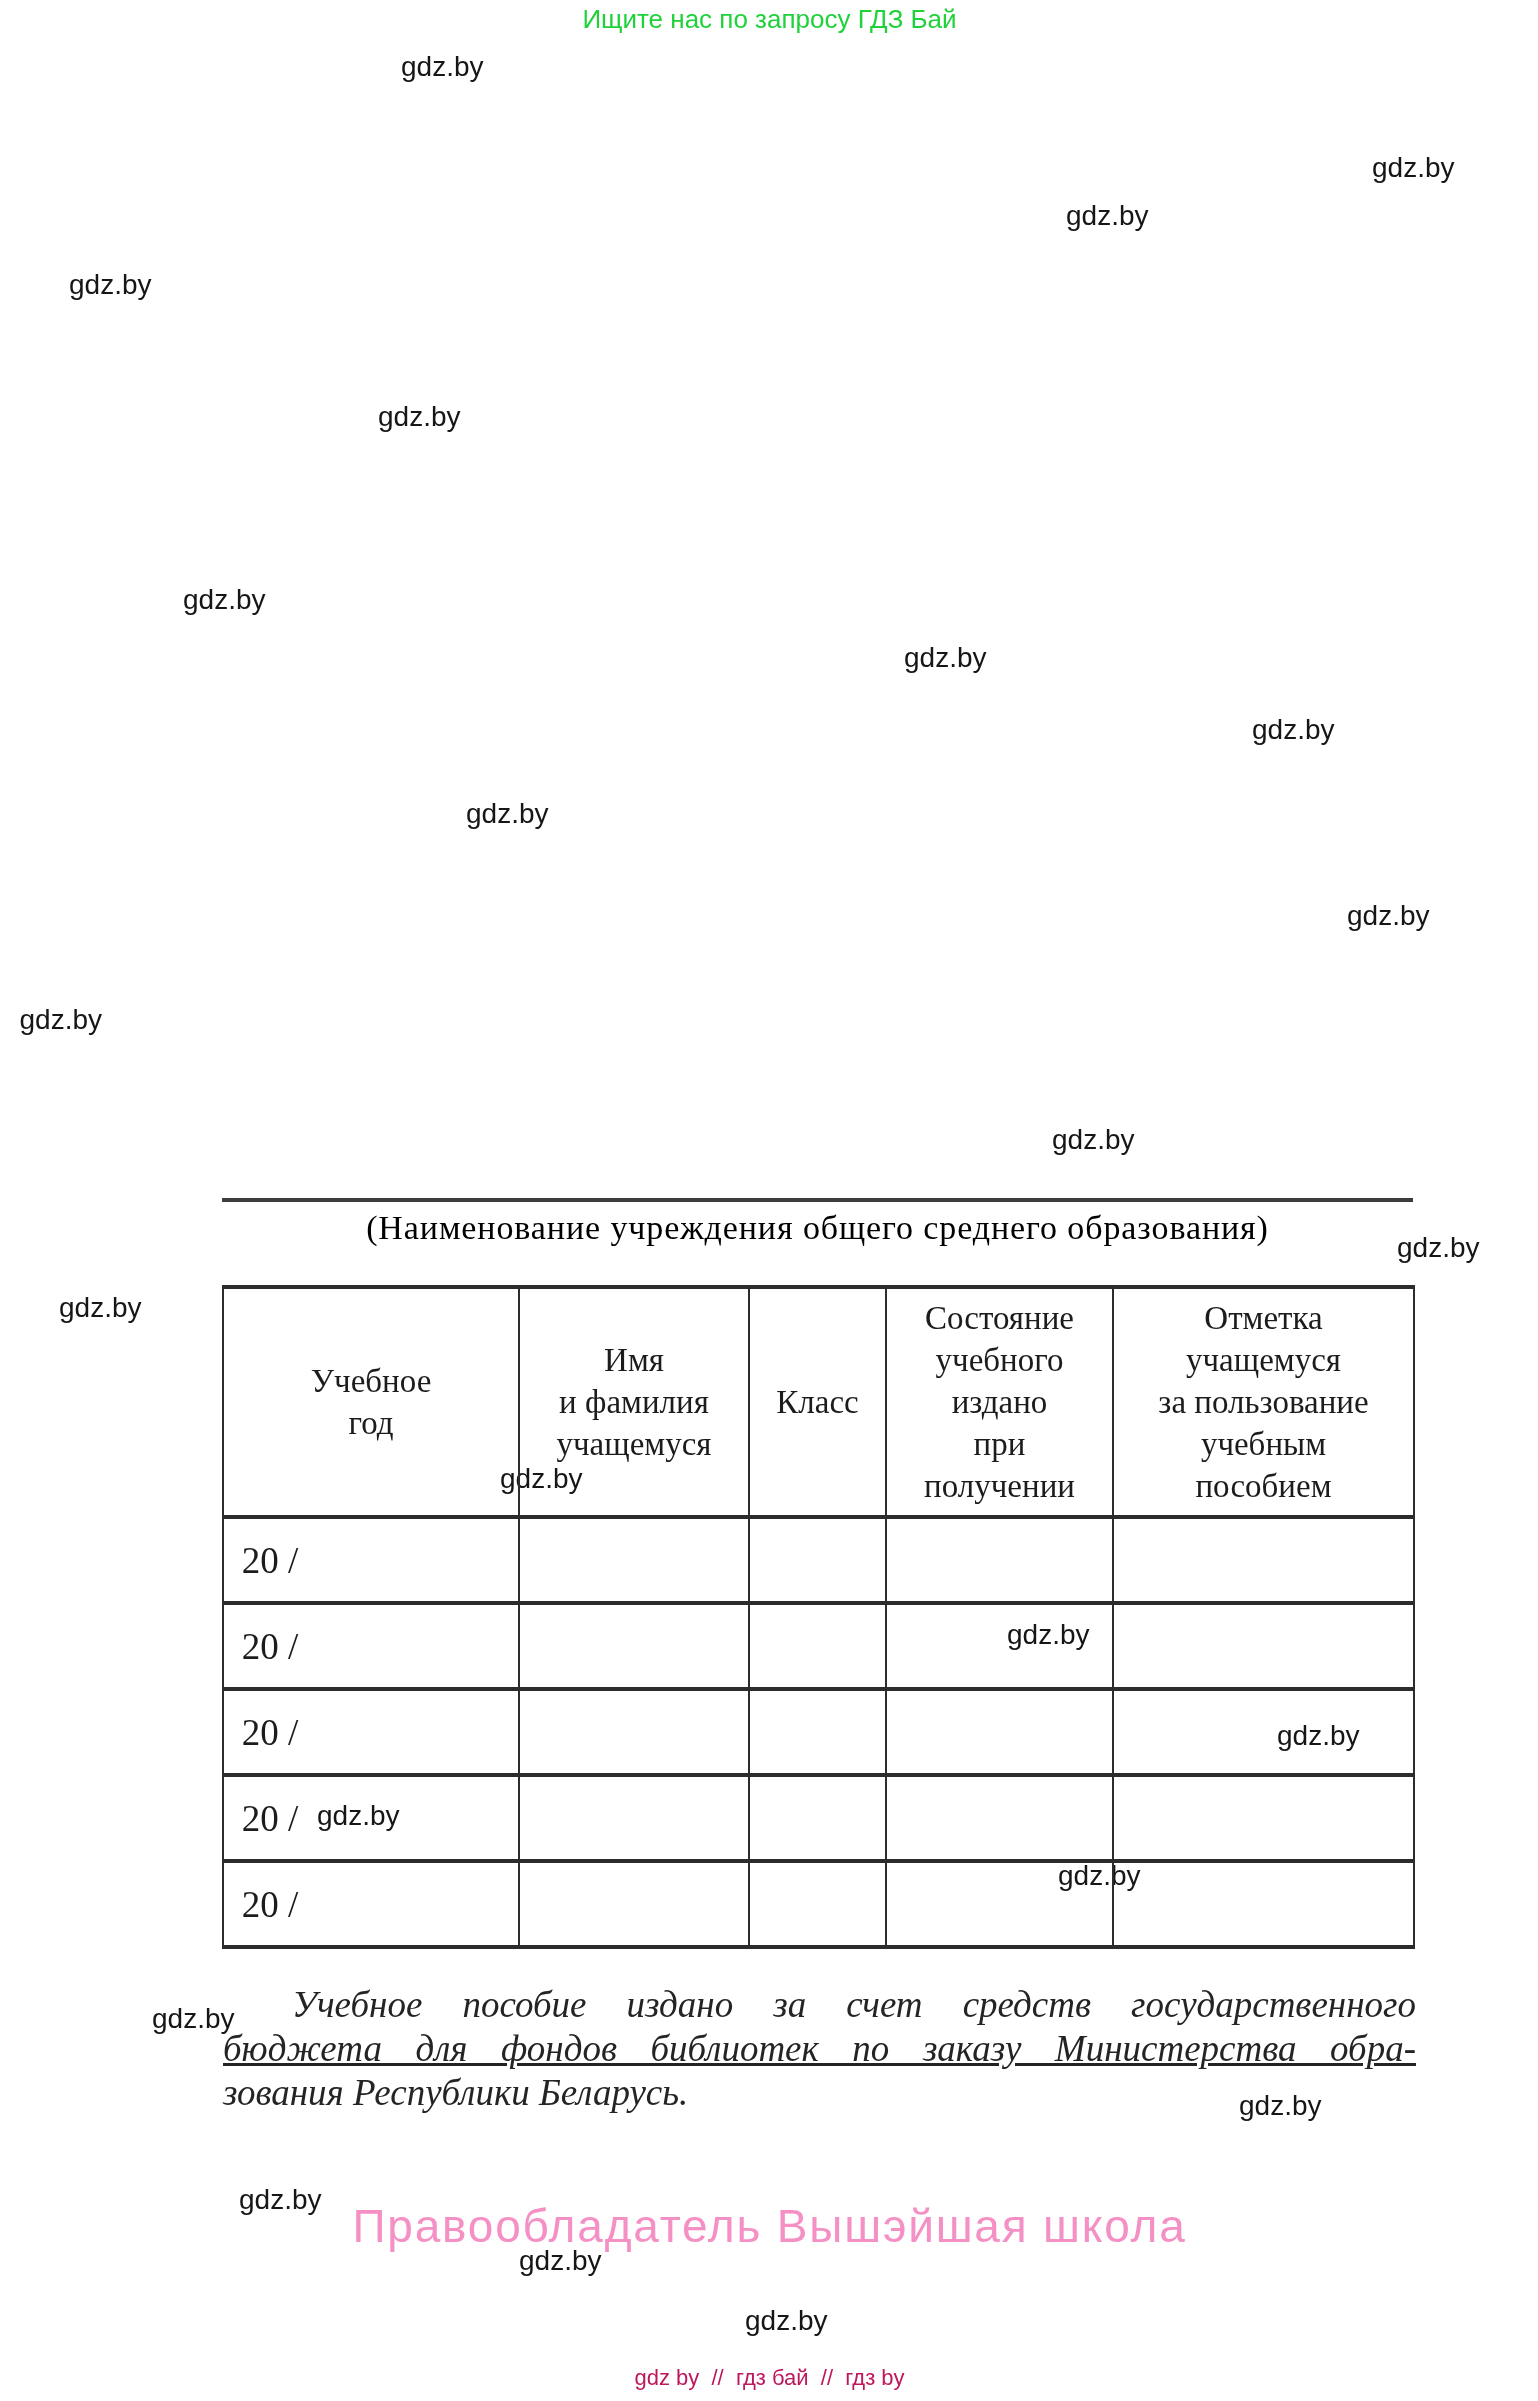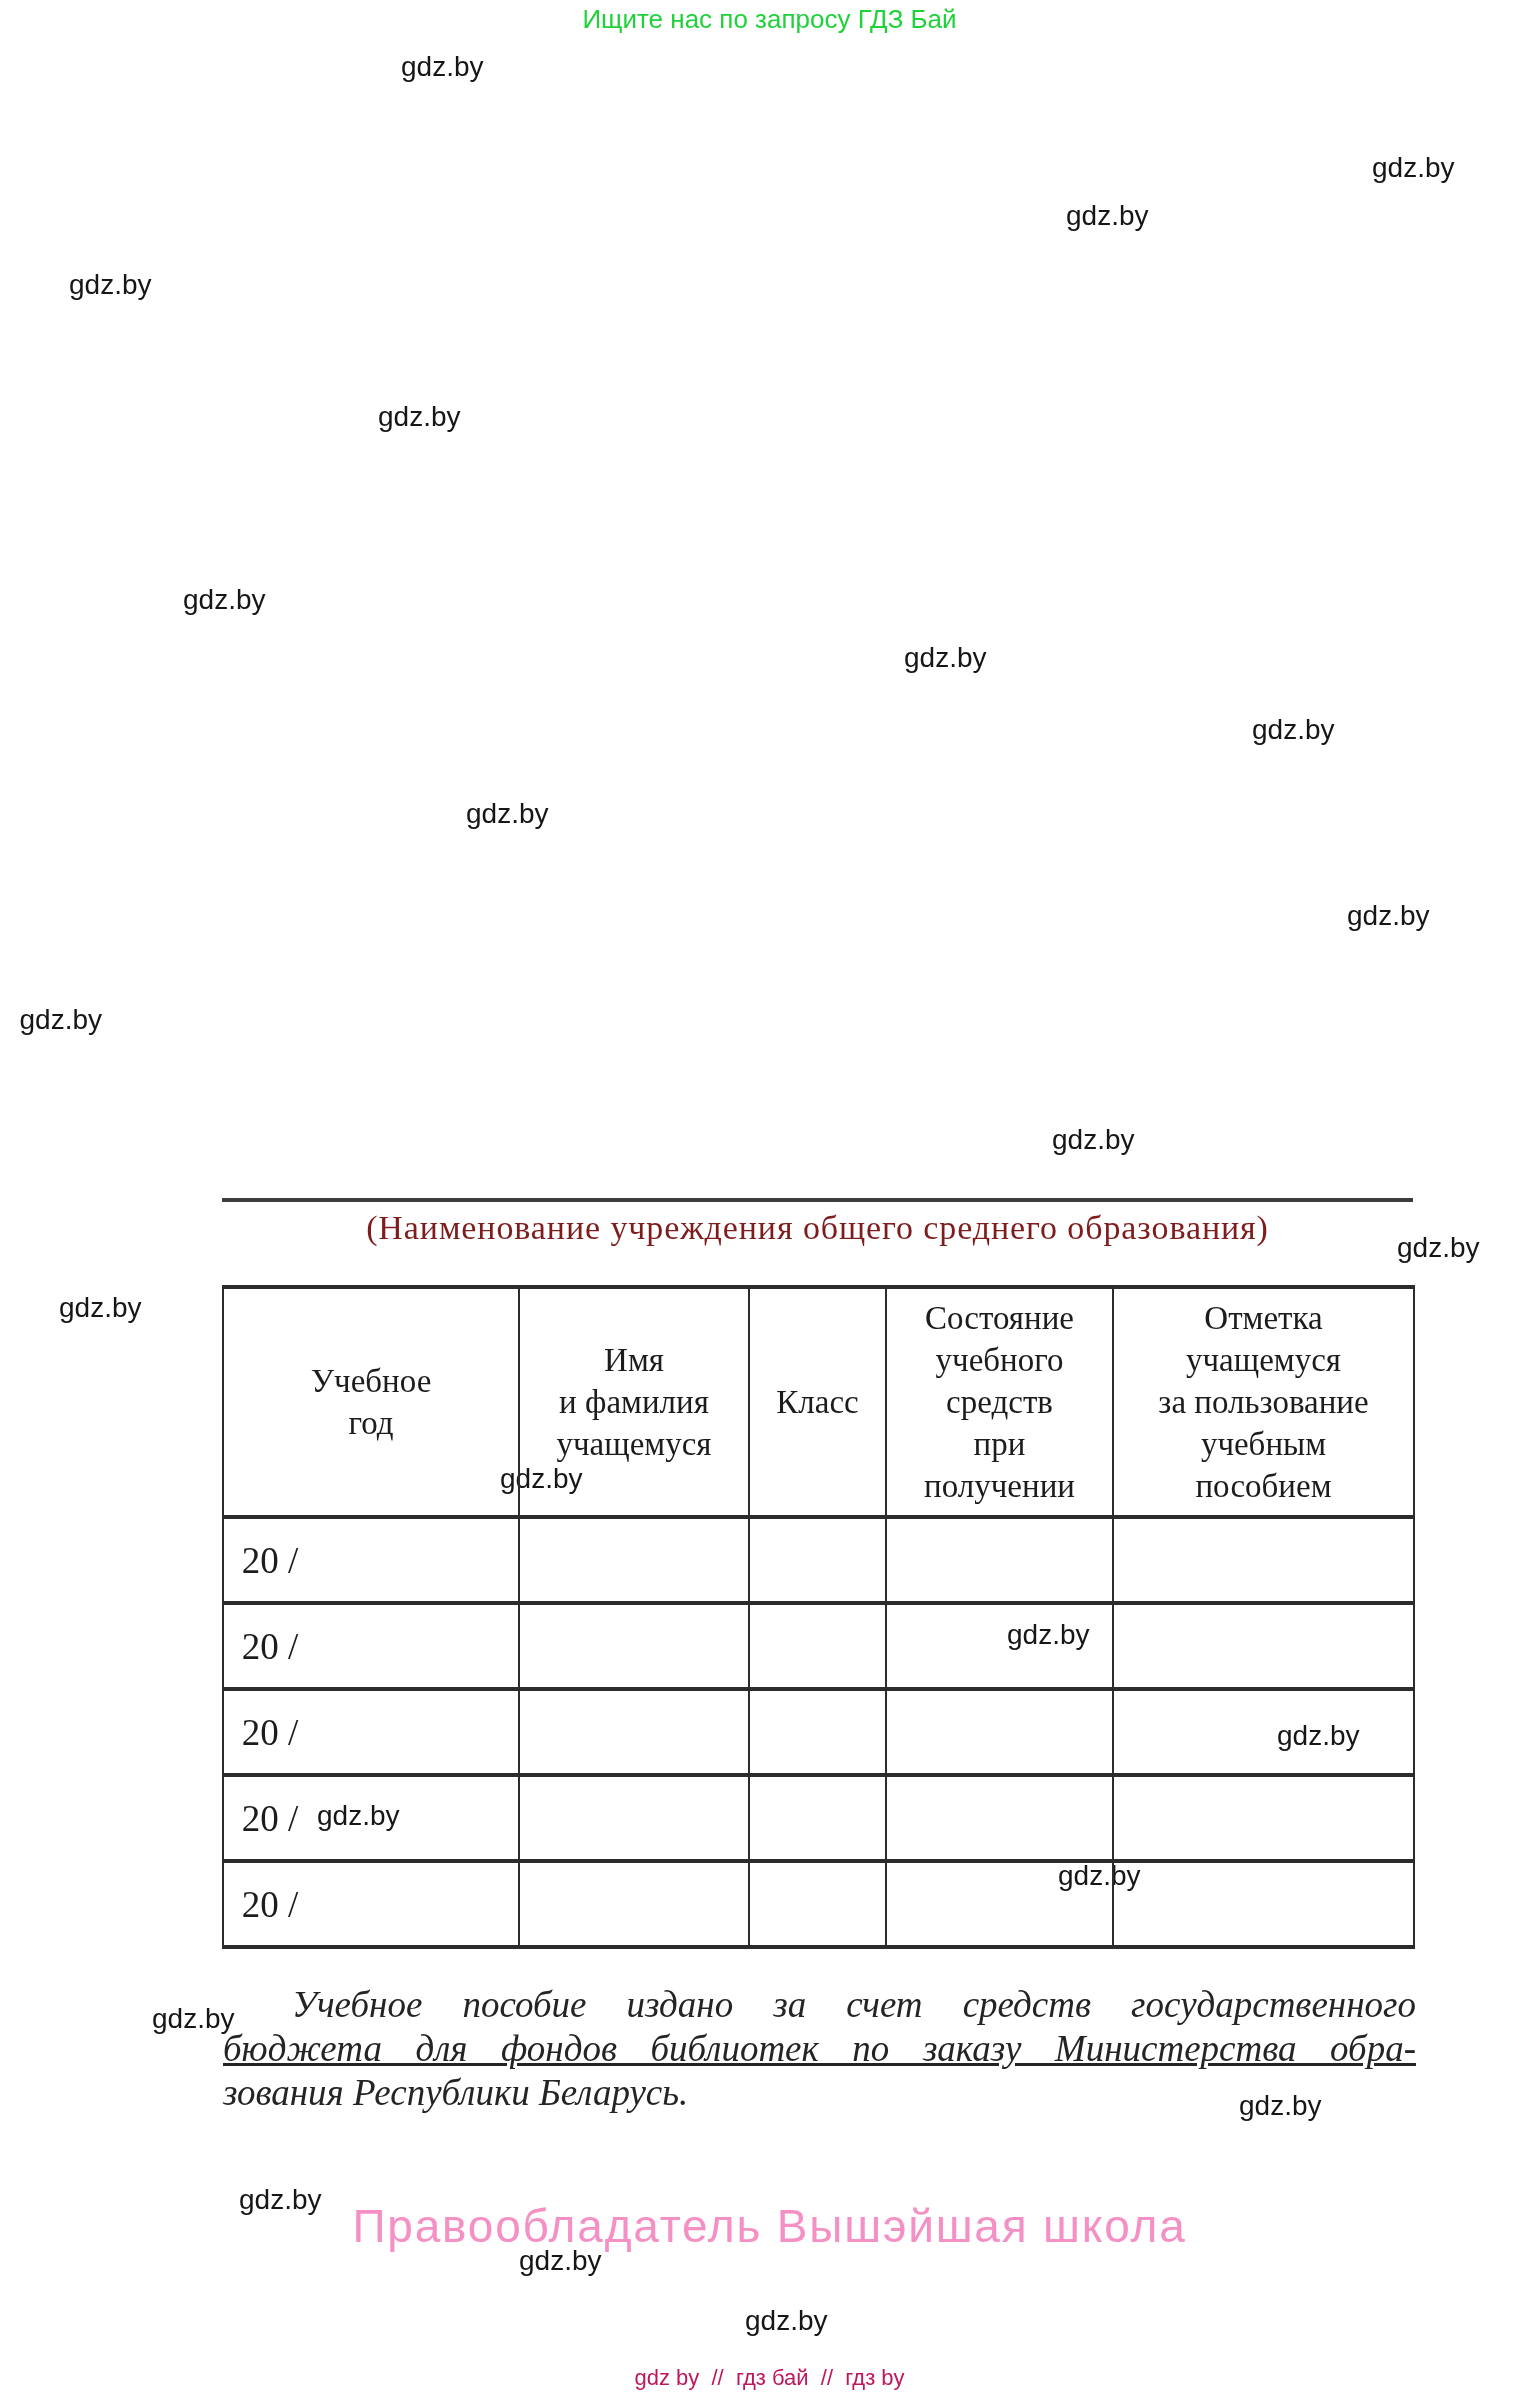--- a/index.html
+++ b/index.html
@@ -17,21 +17,21 @@
     position:absolute; font:28px/32px "Liberation Sans", sans-serif;
     color:#161616; white-space:nowrap;
   }
   .rule {
     position:absolute; left:222px; top:1198px; width:1191px; height:3.5px;
     background:#3c3c3c;
   }
   .caption {
     position:absolute; left:222px; top:1209px; width:1191px;
     text-align:center; font:34px "Liberation Serif", serif;
-    letter-spacing:0.9px; color:#7f1d1d; white-space:nowrap;
+    letter-spacing:0.9px; color:#000000; white-space:nowrap;
   }
   table.doc-table {
     position:absolute; left:222px; top:1285px; width:1191px;
     border-collapse:collapse; table-layout:fixed;
     font-family:"Liberation Serif", serif; color:#1c1c1c;
   }
   .doc-table th, .doc-table td {
     border:2.7px solid #2c2c2c; border-top-width:4.4px; border-bottom-width:4.4px;
     padding:0; background:transparent; overflow:visible;
   }
@@ -110,21 +110,21 @@
     <thead>
       <tr id="hdr-row">
           <th>Учебное
 год</th>
           <th>Имя
 и фамилия
 учащемуся</th>
           <th>Класс</th>
           <th>Состояние
 учебного
-средств
+издано
 при
 получении</th>
           <th>Отметка
 учащемуся
 за пользование
 учебным
 пособием</th>
         </tr>
     </thead>
     <tbody id="body-rows">

